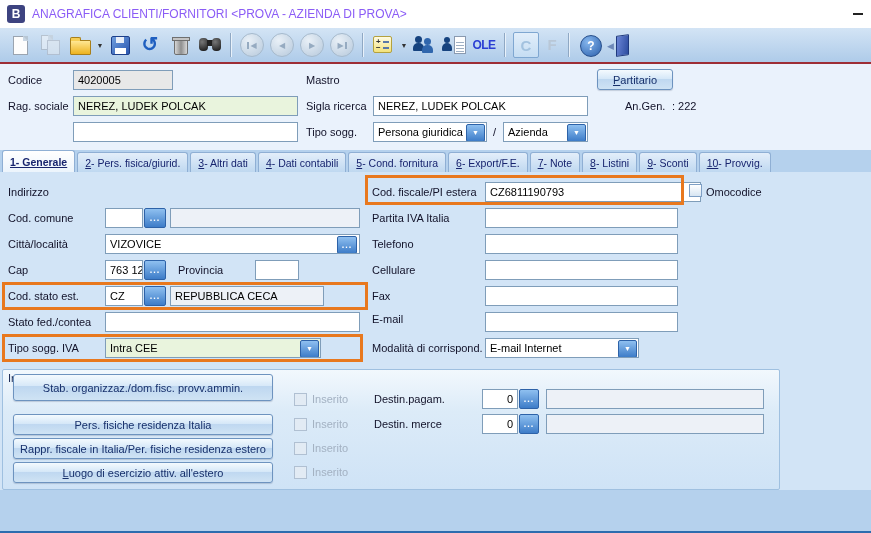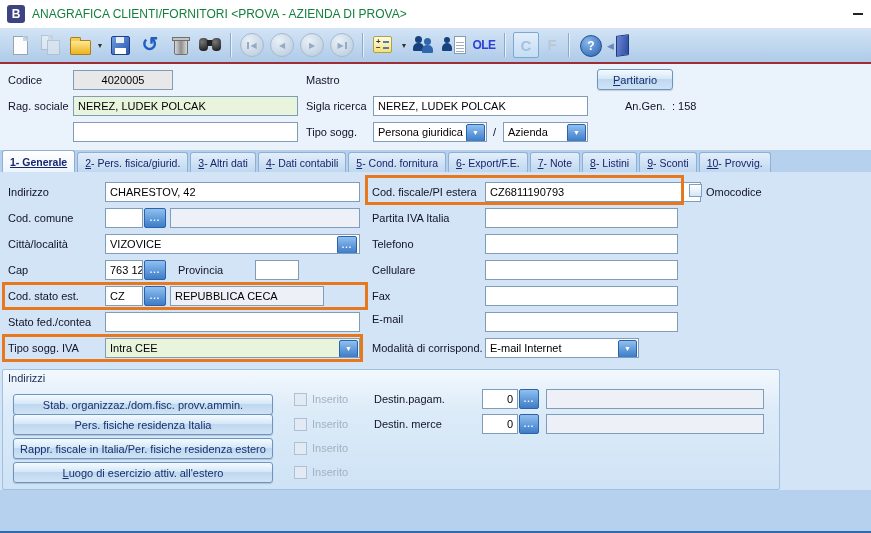--- a/index.html
+++ b/index.html
@@ -4,21 +4,21 @@
 <style>
   html,body{margin:0;padding:0;}
   body{font-family:"Liberation Sans",sans-serif;background:#8aa8c8;}
   #app{position:relative;width:871px;height:533px;background:#b5d1ed;overflow:hidden;
        box-sizing:border-box;border-bottom:2px solid #2d6cae;}
 
   
   .titlebar{position:absolute;left:0;top:0;width:871px;height:28px;background:#ffffff;}
   .logo{position:absolute;left:7px;top:5px;width:18px;height:18px;background:#3d4380;border-radius:3px;
         color:#fff;font-weight:bold;font-size:12px;text-align:center;line-height:18px;}
-  .wtitle{position:absolute;left:32px;top:7px;font-size:12px;color:#15803d;white-space:nowrap;}
+  .wtitle{position:absolute;left:32px;top:7px;font-size:12px;color:#8b5cf6;white-space:nowrap;}
   .minbtn{position:absolute;right:8px;top:13px;width:10px;height:2px;background:#222;}
 
   
   .toolbar{position:absolute;left:0;top:28px;width:871px;height:34px;
            background:linear-gradient(#d3e4f5,#aecbe9);display:flex;align-items:center;padding:0 5px;box-sizing:border-box;}
   .redline{position:absolute;left:0;top:62px;width:871px;height:2px;background:#9d2d35;}
   .tbi{width:26px;height:26px;position:relative;margin:0 2px;flex:0 0 auto;}
   .tbsep{width:1px;height:24px;background:#8fa8c4;border-right:1px solid #e8f1fa;margin:0 5px;flex:0 0 auto;}
   .caret{width:8px;height:26px;font-size:7px;color:#333;display:flex;align-items:center;justify-content:center;margin:0 1px;flex:0 0 auto;}
   .dis{opacity:.45;filter:grayscale(.6);}
@@ -77,21 +77,21 @@
   .i-door{position:absolute;left:9px;top:3px;width:11px;height:19px;background:linear-gradient(100deg,#6b85d6,#2d4da0);
           border:1px solid #203a7e;transform:skewY(-8deg);border-radius:1px;}
   .i-doorarrow{position:absolute;left:0;top:9px;font-size:9px;color:#6d88b8;}
 
   
   .headerarea{position:absolute;left:0;top:64px;width:871px;height:86px;background:#eaf2fc;}
   .lbl{position:absolute;font-size:11px;color:#121229;white-space:nowrap;}
   .fld{position:absolute;height:20px;box-sizing:border-box;border:1px solid #7f9db9;background:#fff;
        font-size:11px;line-height:18px;padding:0 4px;color:#000;white-space:nowrap;overflow:hidden;}
   .fld.ro{background:#edf1f7;}
-  .fld.grayro{background:#e8e8e8;text-align:center;}
+  .fld.grayro{background:#e8e8e8;text-align:left;}
   .fld.green{background:#e9f4dd;}
   .dd-arrow{position:absolute;right:1px;top:1px;width:17px;height:16px;border:1px solid #2d62a8;border-radius:2px;
             background:linear-gradient(#8fc0f0,#3d7cc8);color:#fff;font-size:7px;
             display:flex;align-items:center;justify-content:center;}
   .dotsbtn{position:absolute;height:20px;box-sizing:border-box;border:1px solid #2d62a8;border-radius:2px;
            background:linear-gradient(#8fc0f0,#3d7cc8);color:#fff;font-size:9px;font-weight:bold;letter-spacing:1px;
            display:flex;align-items:center;justify-content:center;}
   .dots-embed{position:absolute;right:2px;top:1px;width:18px;height:16px;border:1px solid #2d62a8;border-radius:2px;
            background:linear-gradient(#8fc0f0,#3d7cc8);color:#fff;font-size:9px;font-weight:bold;letter-spacing:1px;
            display:flex;align-items:center;justify-content:center;}
@@ -226,21 +226,21 @@
   <div class="btn" style="left:597px;top:69px;width:76px;height:21px">
       <span class="u">P</span>
       <span>artitario</span>
     </div>
 
   <div class="lbl" style="left:8px;top:100px">Rag. sociale</div>
   <div class="fld green" style="left:73px;top:96px;width:225px">NEREZ, LUDEK POLCAK</div>
   <div class="lbl" style="left:306px;top:100px">Sigla ricerca</div>
   <div class="fld" style="left:373px;top:96px;width:215px">NEREZ, LUDEK POLCAK</div>
   <div class="lbl" style="left:625px;top:100px">An.Gen.</div>
-  <div class="lbl" style="left:672px;top:100px">: 158</div>
+  <div class="lbl" style="left:672px;top:100px">: 222</div>
 
   <div class="fld" style="left:73px;top:122px;width:225px"></div>
   <div class="lbl" style="left:306px;top:126px">Tipo sogg.</div>
   <div class="fld" style="left:373px;top:122px;width:114px"><span>Persona giuridica</span><span class="dd-arrow">▼</span></div>
   <div class="lbl" style="left:493px;top:126px">/</div>
   <div class="fld" style="left:503px;top:122px;width:85px"><span>Azienda</span><span class="dd-arrow">▼</span></div>
 
   <div class="tabbar">
     <div class="tab active">
         <span class="u">1</span>
@@ -280,21 +280,20 @@
       </div>
     <div class="tab">
         <span class="u">10</span>
         <span> - Provvig.</span>
       </div>
   </div>
 
   <div class="tabpage"></div>
 
   <div class="lbl" style="left:8px;top:186px">Indirizzo</div>
-  <div class="fld" style="left:105px;top:182px;width:255px">CHARESTOV, 42</div>
 
   <div class="lbl" style="left:8px;top:212px">Cod. comune</div>
   <div class="fld" style="left:105px;top:208px;width:38px"></div>
   <div class="dotsbtn" style="left:144px;top:208px;width:22px">...</div>
   <div class="fld ro" style="left:170px;top:208px;width:190px"></div>
 
   <div class="lbl" style="left:8px;top:238px">Città/località</div>
   <div class="fld" style="left:105px;top:234px;width:255px"><span>VIZOVICE</span><span class="dots-embed">...</span></div>
 
   <div class="lbl" style="left:8px;top:264px">Cap</div>
@@ -305,21 +304,21 @@
 
   <div class="lbl" style="left:8px;top:290px">Cod. stato est.</div>
   <div class="fld" style="left:105px;top:286px;width:38px">CZ</div>
   <div class="dotsbtn" style="left:144px;top:286px;width:22px">...</div>
   <div class="fld ro" style="left:170px;top:286px;width:154px">REPUBBLICA CECA</div>
 
   <div class="lbl" style="left:8px;top:316px">Stato fed./contea</div>
   <div class="fld" style="left:105px;top:312px;width:255px"></div>
 
   <div class="lbl" style="left:8px;top:342px">Tipo sogg. IVA</div>
-  <div class="fld green" style="left:105px;top:338px;width:255px"><span>Intra CEE</span><span class="dd-arrow">▼</span></div>
+  <div class="fld green" style="left:105px;top:338px;width:216px"><span>Intra CEE</span><span class="dd-arrow">▼</span></div>
 
   <div class="lbl" style="left:372px;top:186px">Cod. fiscale/PI estera</div>
   <div class="fld" style="left:485px;top:182px;width:216px">CZ6811190793</div>
   <div class="cb" style="left:689px;top:184px"></div>
   <div class="lbl" style="left:706px;top:186px">Omocodice</div>
 
   <div class="lbl" style="left:372px;top:212px">Partita IVA Italia</div>
   <div class="fld" style="left:485px;top:208px;width:193px"></div>
 
   <div class="lbl" style="left:372px;top:238px">Telefono</div>
@@ -337,21 +336,21 @@
   <div class="lbl" style="left:372px;top:342px">Modalità di corrispond.</div>
   <div class="fld" style="left:485px;top:338px;width:154px"><span>E-mail Internet</span><span class="dd-arrow">▼</span></div>
 
   <div class="hibox" style="left:365px;top:175px;width:319px;height:30px"></div>
   <div class="hibox" style="left:2px;top:282px;width:366px;height:28px"></div>
   <div class="hibox" style="left:2px;top:334px;width:361px;height:28px"></div>
 
   <div class="groupbox">
     <div class="cap">Indirizzi</div>
 
-    <div class="btn" style="left:10px;top:24px;width:260px;height:21px">
+    <div class="btn" style="left:10px;top:4px;width:260px;height:27px">
         <span>Stab. organizzaz./dom.fisc. provv.ammin.</span>
         <span class="u"></span>
         <span></span>
       </div>
     <div class="btn" style="left:10px;top:68px;width:260px;height:21px">
         <span>Rappr. fiscale in Italia/Per. fisiche residenza estero</span>
         <span class="u"></span>
         <span></span>
       </div>
     <div class="btn" style="left:10px;top:44px;width:260px;height:21px">

